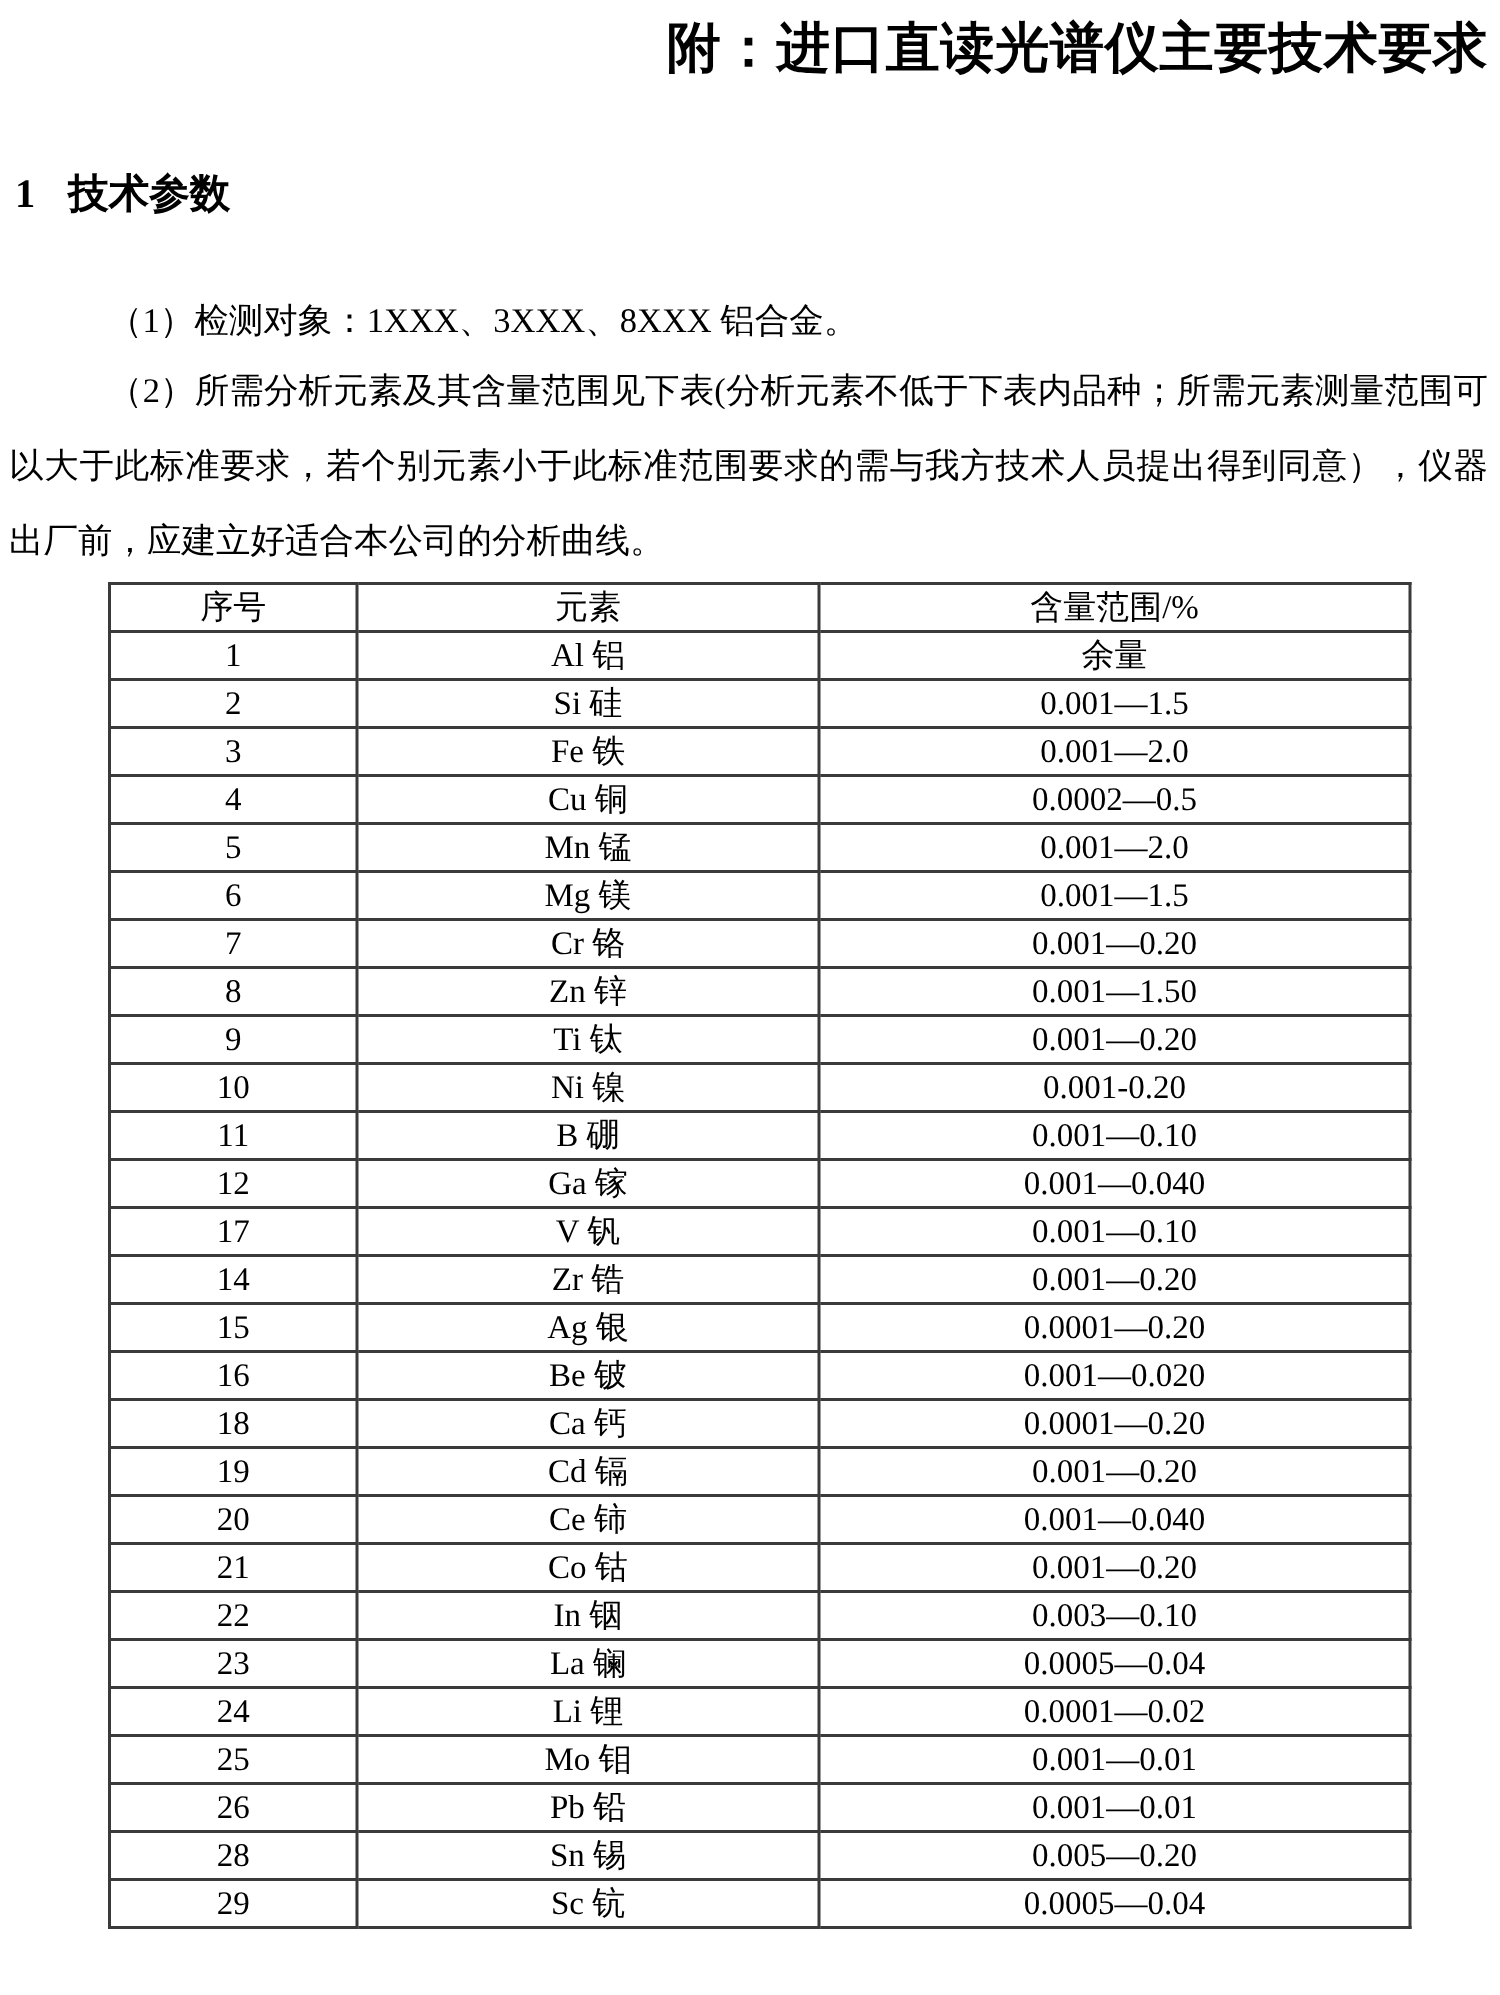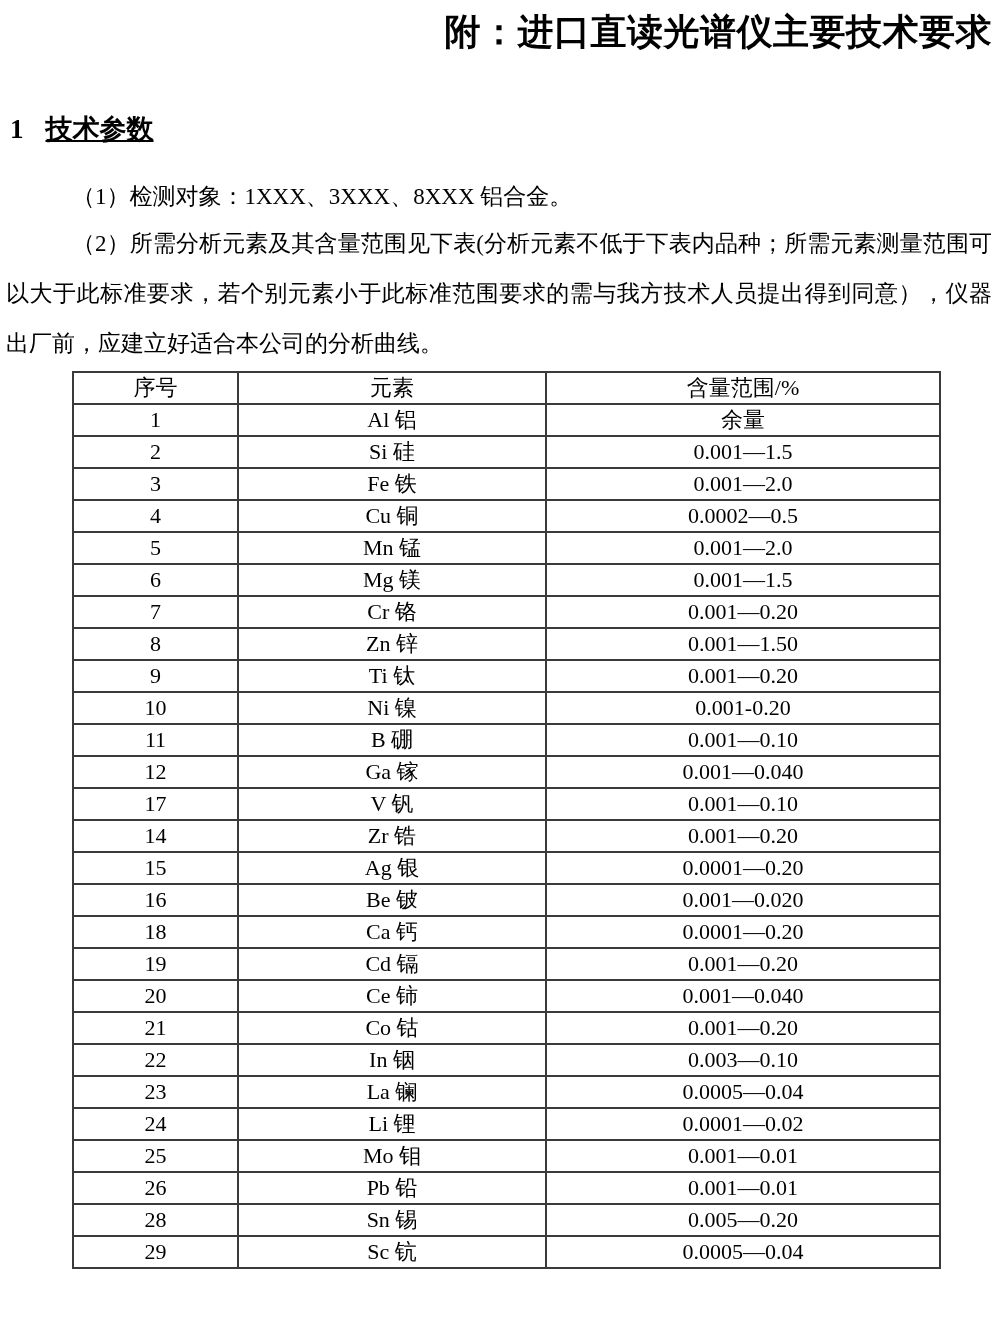--- a/index.html
+++ b/index.html
@@ -10,28 +10,28 @@
   }
   .doc { padding: 6px 8px 0 6px; }
 
   .title {
     margin: 0; padding-top: 6px;
     font-size: 36px; line-height: 40px; font-weight: bold;
     letter-spacing: 0.5px; white-space: nowrap; text-align: right;
   }
   .section-heading {
     margin: 62px 0 0 4px;
-    font-size: 27px; line-height: 30px; font-weight: bold; text-decoration: underline;
+    font-size: 27px; line-height: 30px; font-weight: bold;
   }
   .section-heading .sec-num { display: inline-block; margin-right: 22px; }
 
   .para {
     font-size: 23px; line-height: 28px; margin: 0;
   }
-  .para-1 { margin-top: 39px; text-indent: 66px; white-space: nowrap; }
+  .para-1 { margin-top: 56px; text-indent: 66px; white-space: nowrap; }
   .para-2 {
     margin-top: 8px; text-indent: 66px;
     line-height: 50px; text-align: justify;
   }
 
   table.elements {
     margin: 2px 0 0 66px;
     border-collapse: collapse;
     table-layout: fixed;
     width: 867px;

